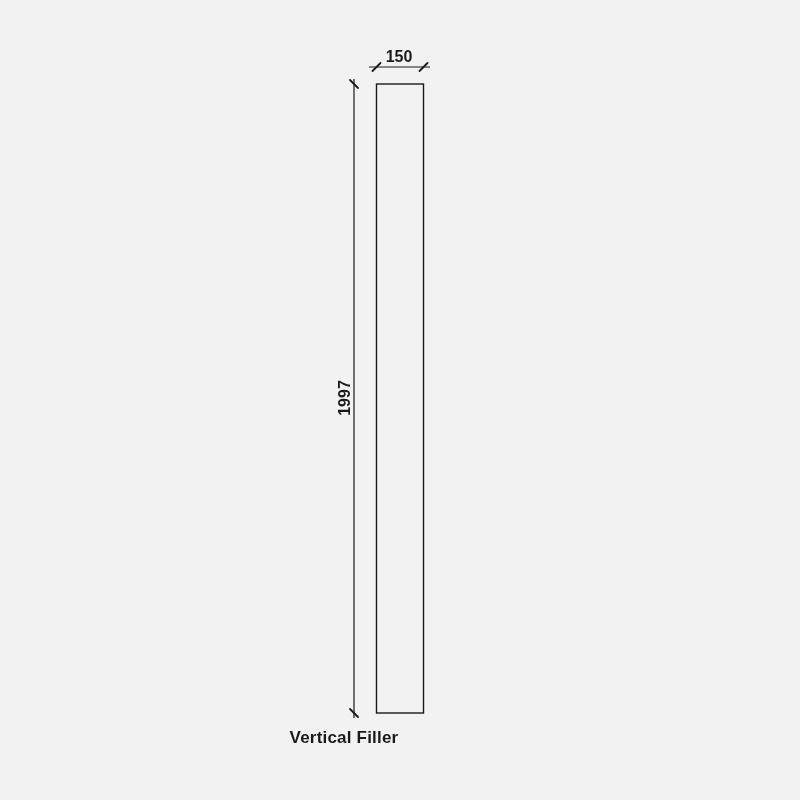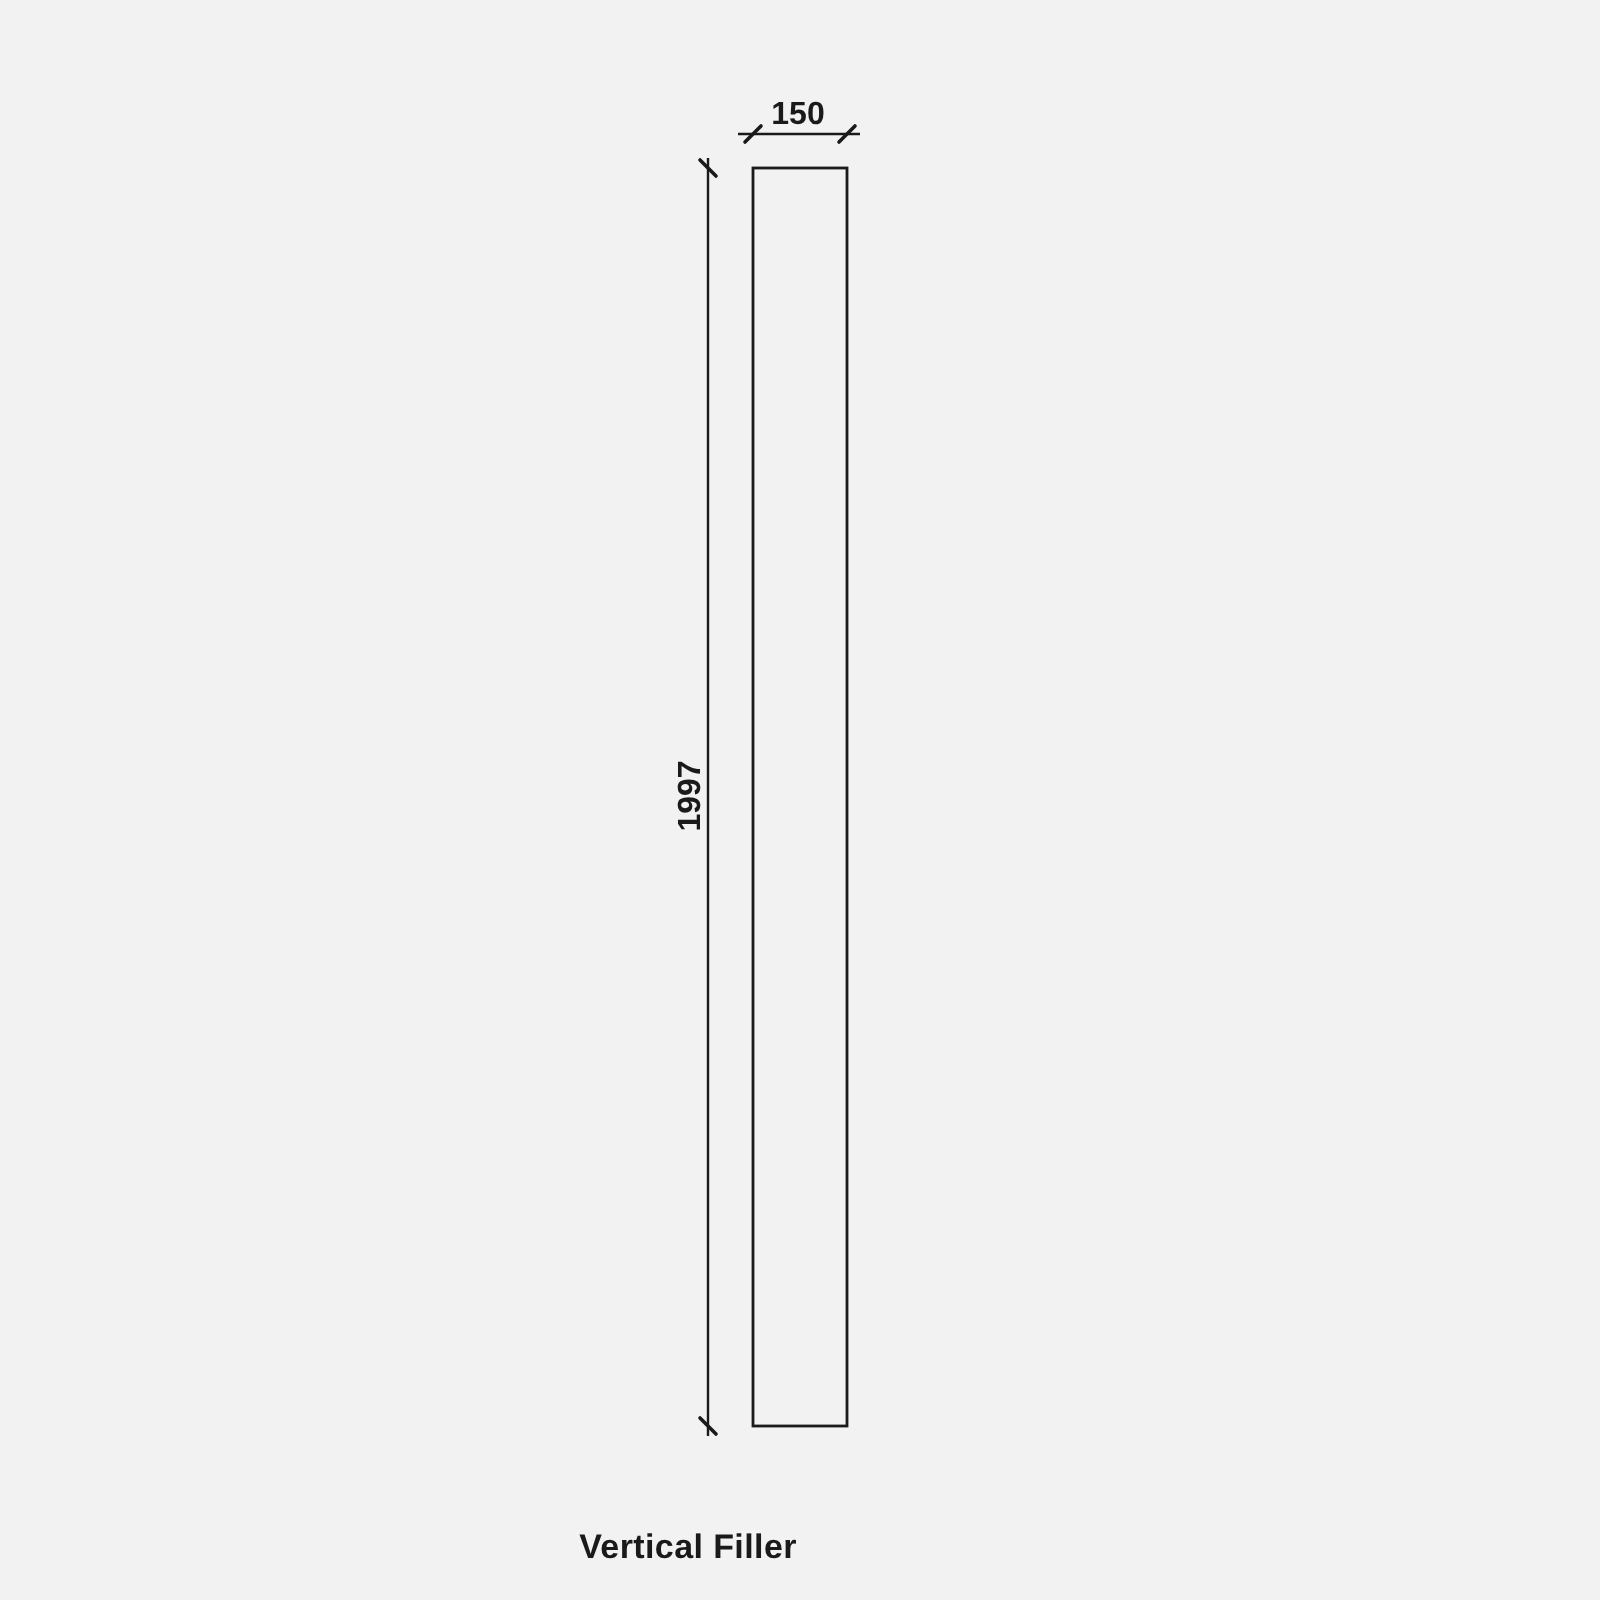--- a/index.html
+++ b/index.html
@@ -50,21 +50,20 @@
     left: 0;
     right: 0;
     top: 727px;
     text-align: center;
     color: #1a1a1a;
     font-family: "Liberation Sans", sans-serif;
     font-size: 17px;
     font-weight: 700;
     line-height: 21px;
     letter-spacing: 0.2px;
-    margin-top: 36px;
   }
 </style>
 </head>
 <body>
 
 <div class="stage">
 
   <svg class="drawing-svg" viewBox="0 0 800 800" xmlns="http://www.w3.org/2000/svg">
 
     <rect class="outline" x="376.5" y="84" width="47" height="629"></rect>

